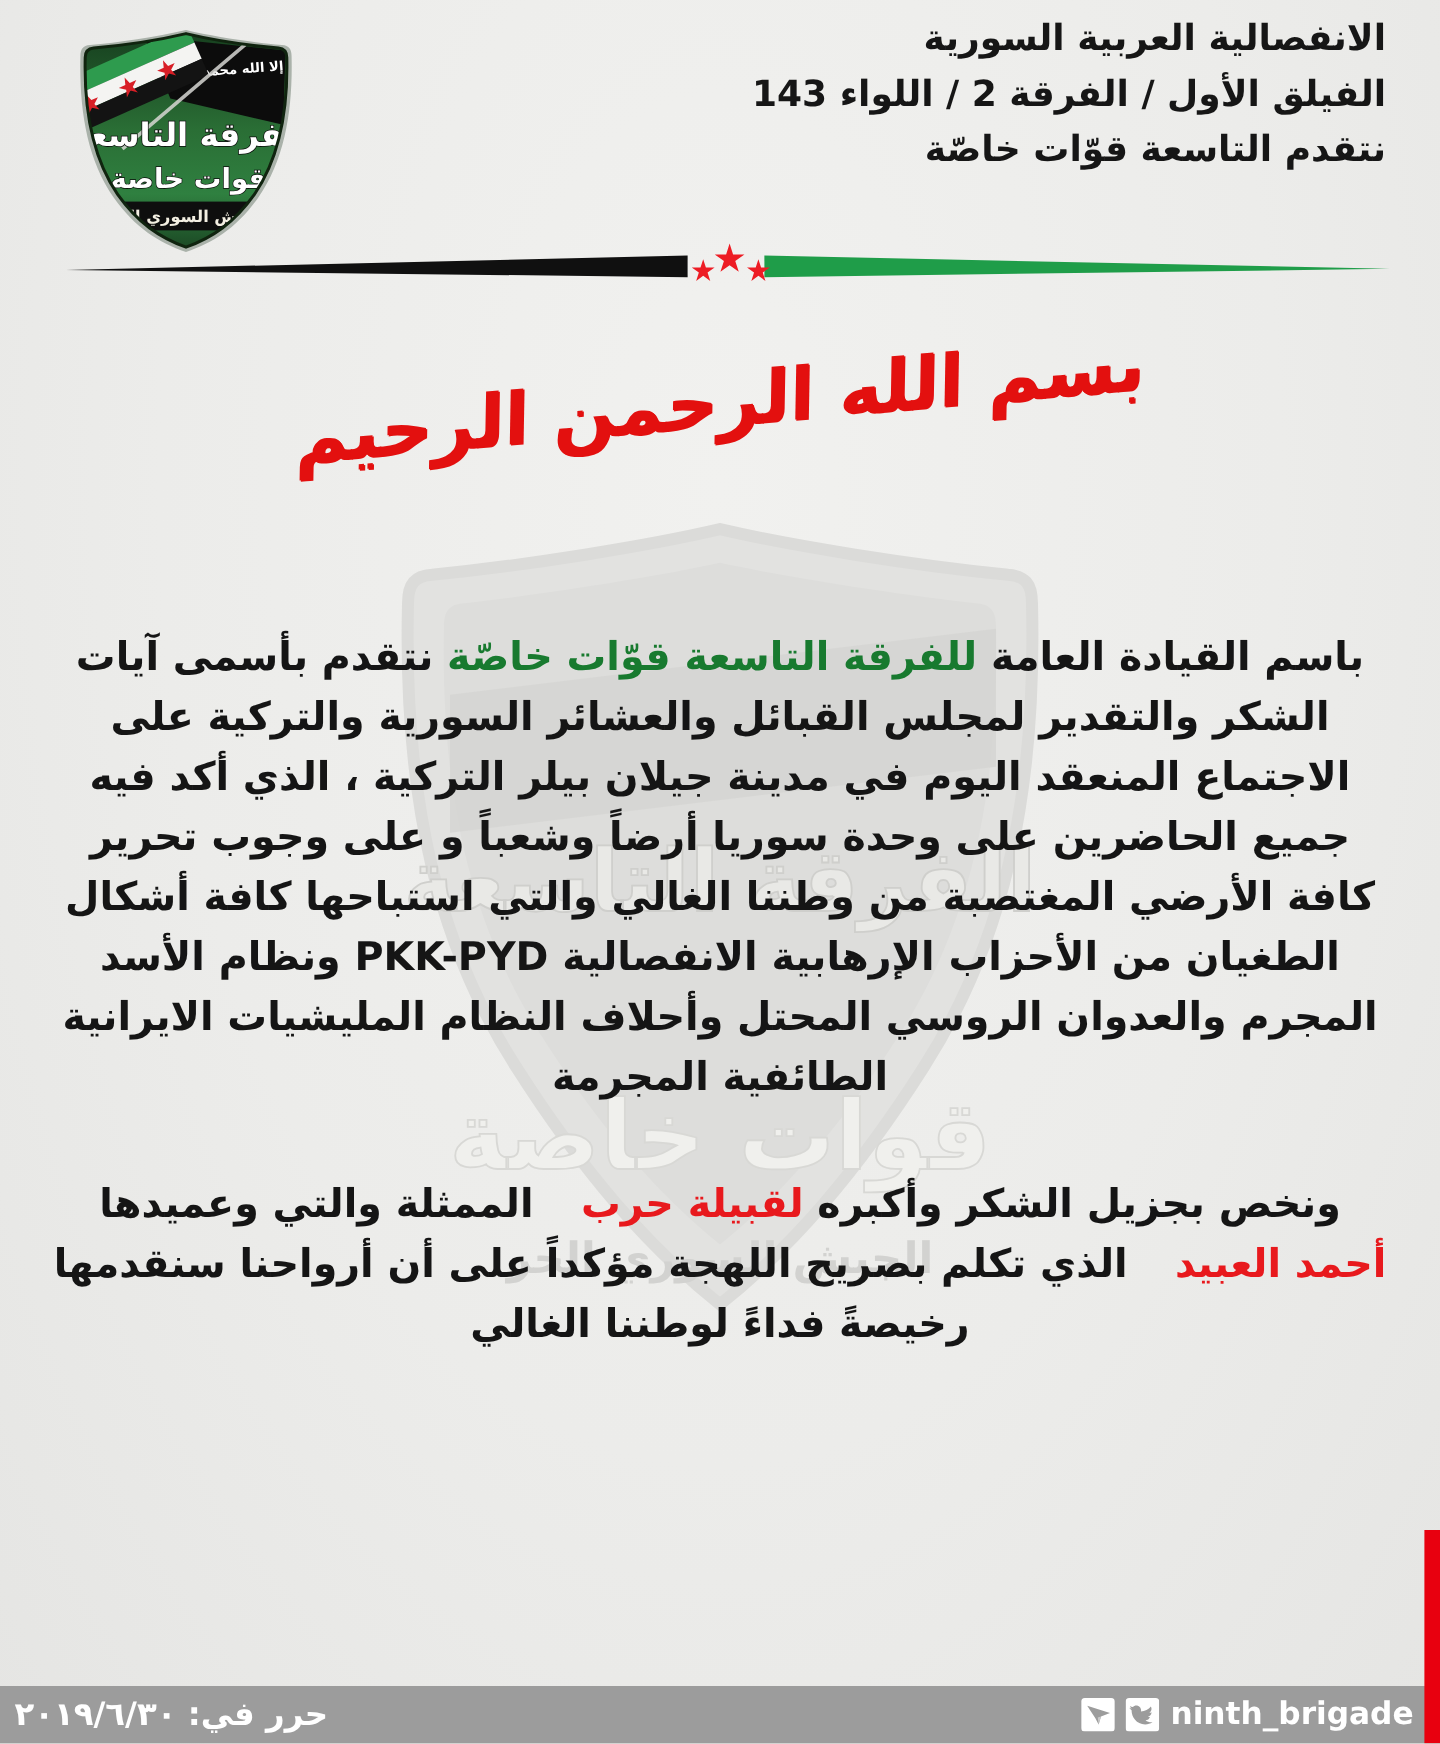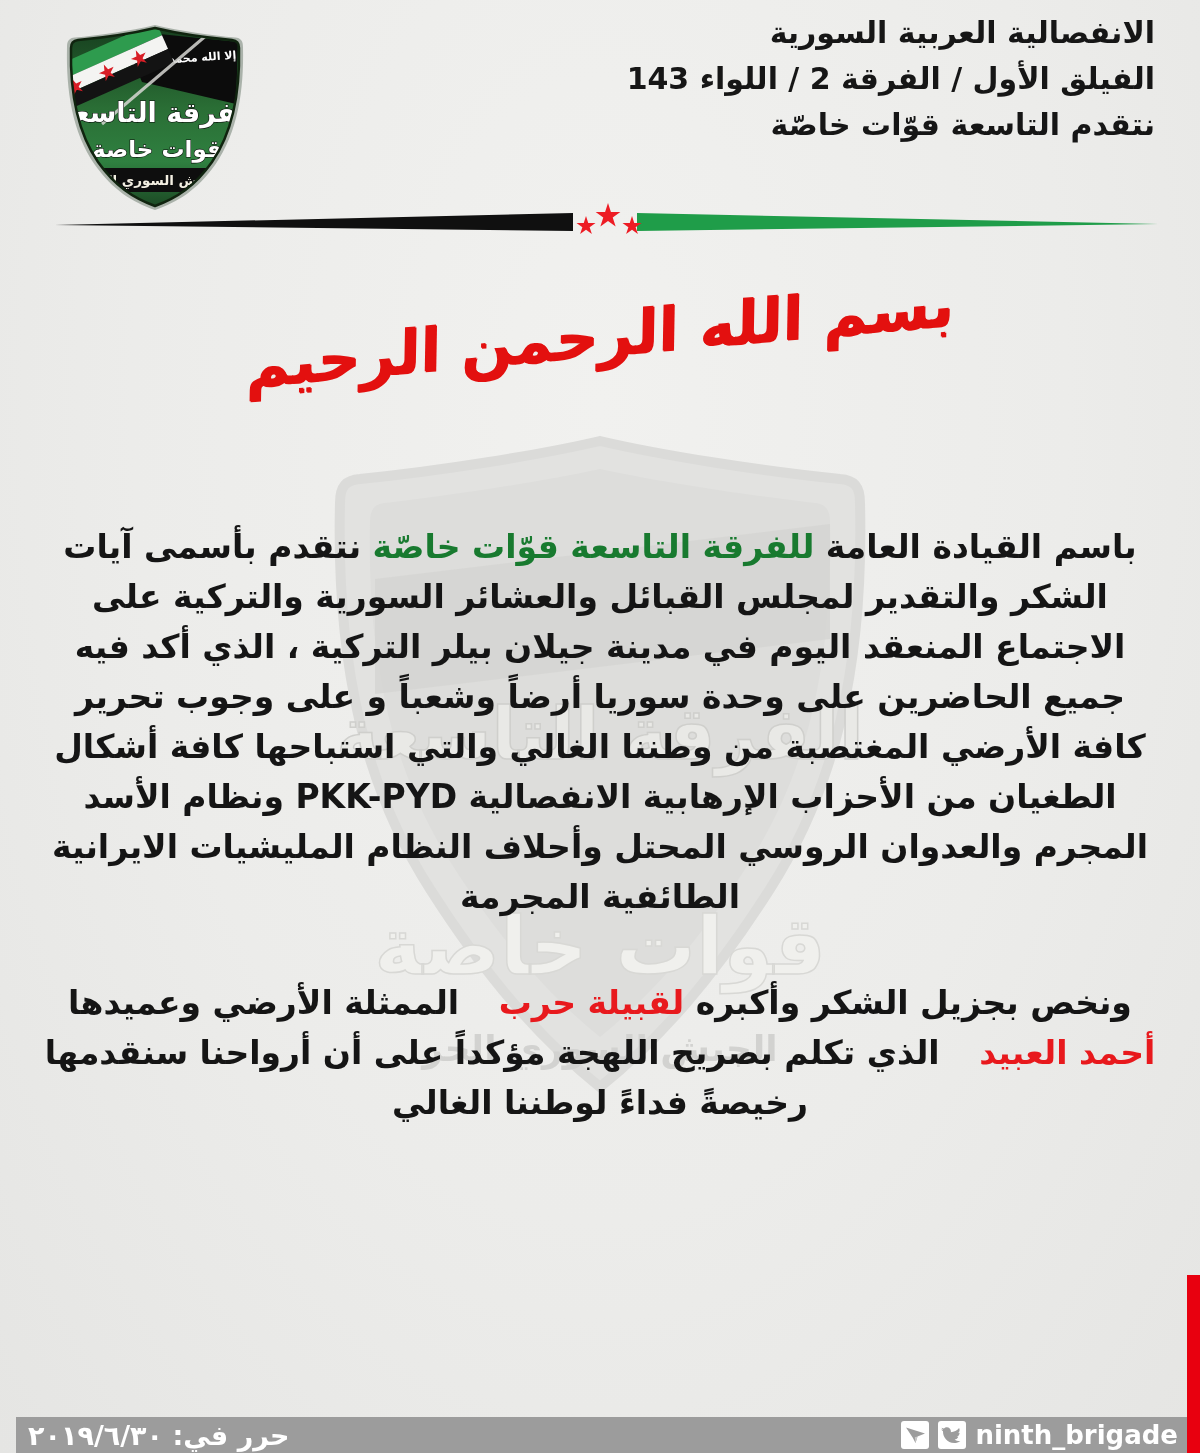--- a/index.html
+++ b/index.html
@@ -27,21 +27,21 @@
   
   .statement{
     position:absolute;left:42px;right:42px;top:522px;direction:rtl;text-align:center;
     color:#151515;font-weight:bold;font-size:33px;line-height:50px;
   }
   .statement p{margin:0;}
   .statement .p2{margin-top:56px;}
   .hl-green{color:#187a2f;}
   .hl-red{color:#e8191d;margin-left:28px;}
   
-  .footer-bar{position:absolute;left:16px;right:0;bottom:0;height:36px;background:#9c9c9c;}
+  .footer-bar{position:absolute;left:0;right:0;bottom:0;height:48px;background:#9c9c9c;}
   .date-stamp{
     position:absolute;left:12px;top:50%;transform:translateY(-50%);
     direction:rtl;color:#ffffff;font-weight:bold;font-size:27px;white-space:nowrap;
   }
   .social{
     position:absolute;right:22px;top:50%;transform:translateY(-50%);
     display:flex;align-items:center;gap:9px;color:#ffffff;font-weight:bold;font-size:26px;
   }
   .social .badge{width:28px;height:28px;display:block;}
   .edge-strip{position:absolute;right:0;bottom:0;width:13px;height:178px;background:#e8000f;}
@@ -105,21 +105,21 @@
     <polygon points="637,19 637,37 1158,30" fill="#1f9d49"></polygon>
     <polygon points="0,-1 0.2245,-0.309 0.951,-0.309 0.3633,0.118 0.5878,0.809 0,0.382 -0.5878,0.809 -0.3633,0.118 -0.951,-0.309 -0.2245,-0.309" transform="translate(586,32) scale(10)" fill="#ed1c24"></polygon>
     <polygon points="0,-1 0.2245,-0.309 0.951,-0.309 0.3633,0.118 0.5878,0.809 0,0.382 -0.5878,0.809 -0.3633,0.118 -0.951,-0.309 -0.2245,-0.309" transform="translate(608,22) scale(13)" fill="#ed1c24"></polygon>
     <polygon points="0,-1 0.2245,-0.309 0.951,-0.309 0.3633,0.118 0.5878,0.809 0,0.382 -0.5878,0.809 -0.3633,0.118 -0.951,-0.309 -0.2245,-0.309" transform="translate(632,32) scale(10)" fill="#ed1c24"></polygon>
   </svg>
 
   <div class="bismillah">بسم الله الرحمن الرحيم</div>
 
   <div class="statement">
     <p class="p1"><span>باسم القيادة العامة </span><span class="hl-green">للفرقة التاسعة قوّات خاصّة</span><span> نتقدم بأسمى آيات الشكر والتقدير لمجلس القبائل والعشائر السورية والتركية على الاجتماع المنعقد اليوم في مدينة جيلان بيلر التركية ، الذي أكد فيه جميع الحاضرين على وحدة سوريا أرضاً وشعباً و على وجوب تحرير كافة الأرضي المغتصبة من وطننا الغالي والتي استباحها كافة أشكال الطغيان من الأحزاب الإرهابية الانفصالية PKK-PYD ونظام الأسد المجرم والعدوان الروسي المحتل وأحلاف النظام المليشيات الايرانية الطائفية المجرمة</span></p>
-    <p class="p2"><span>ونخص بجزيل الشكر وأكبره </span><span class="hl-red">لقبيلة حرب</span><span> الممثلة الأرضي وعميدها </span><span class="hl-red">أحمد العبيد</span><span> الذي تكلم بصريح اللهجة مؤكداً على أن أرواحنا سنقدمها رخيصةً فداءً لوطننا الغالي</span></p>
+    <p class="p2"><span>ونخص بجزيل الشكر وأكبره </span><span class="hl-red">لقبيلة حرب</span><span> الممثلة والتي وعميدها </span><span class="hl-red">أحمد العبيد</span><span> الذي تكلم بصريح اللهجة مؤكداً على أن أرواحنا سنقدمها رخيصةً فداءً لوطننا الغالي</span></p>
   </div>
 
   <div class="footer-bar">
     <div class="date-stamp">حرر في: ٢٠١٩/٦/٣٠</div>
     <div class="social">
       <svg class="badge" viewBox="0 0 28 28">
         <rect x="0" y="0" width="28" height="28" rx="3" fill="#ffffff"></rect>
         <path d="M5,6.5 L24,12.5 L16.5,15.5 L14.5,22 L11.8,16.8 Z" fill="#9c9c9c"></path>
         <path d="M16.5,15.5 L14.5,22 L13.8,16.3 Z" fill="#c9c9c9"></path>
       </svg>

